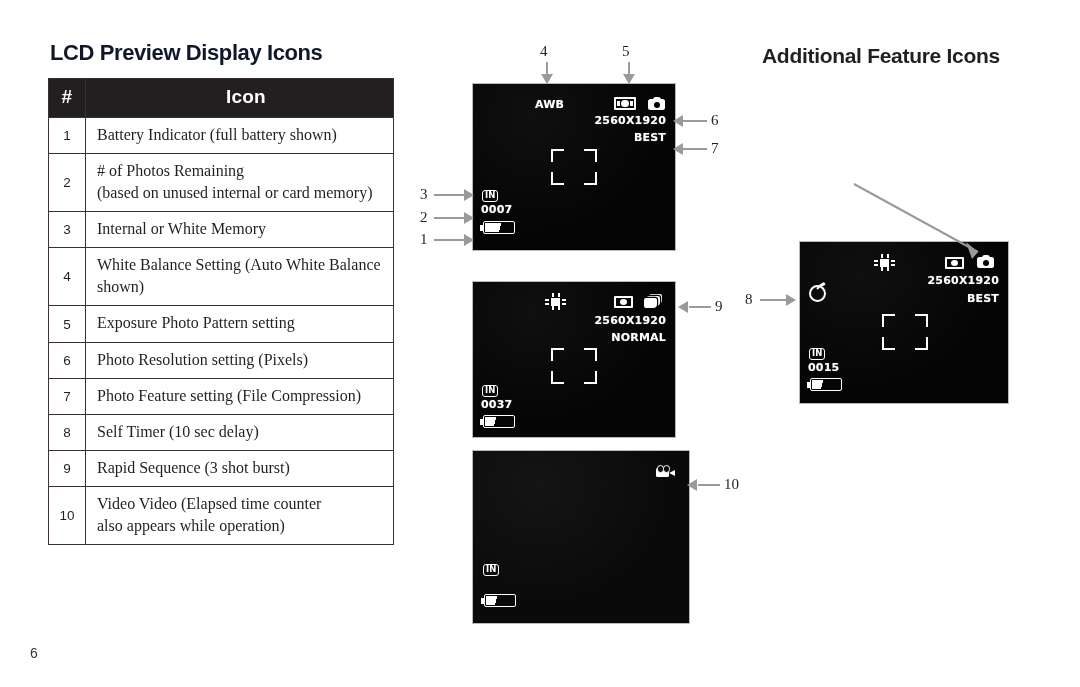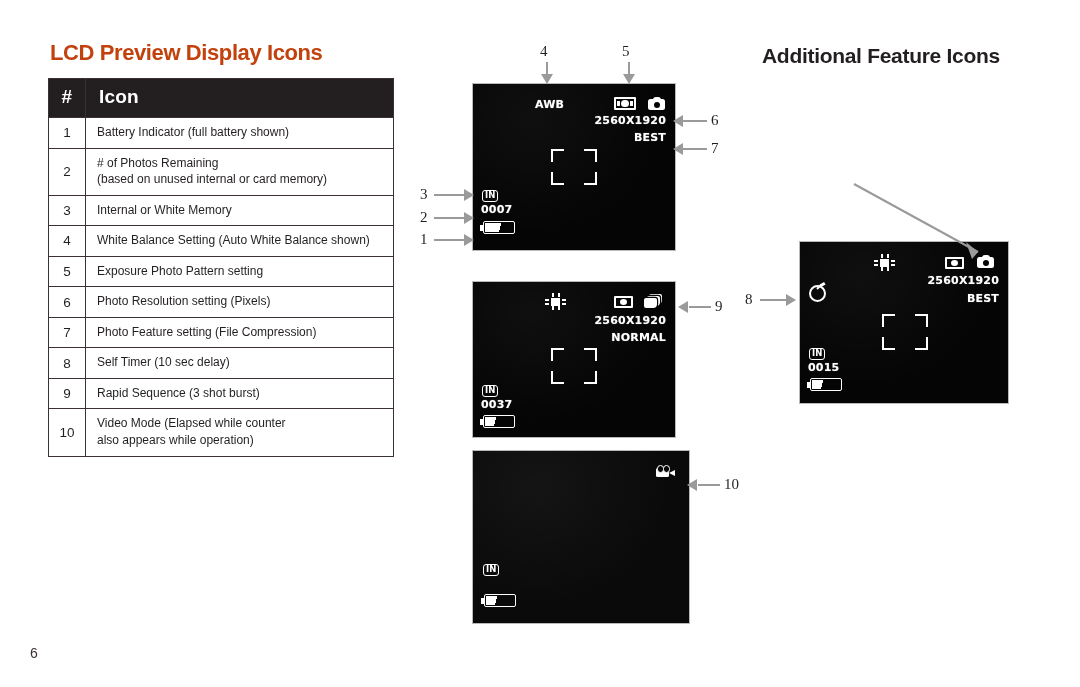--- a/index.html
+++ b/index.html
@@ -15,21 +15,21 @@
   }
 
   
   #left-col { position: absolute; left: 48px; top: 40px; width: 346px; }
 
   #table-title {
     font-size: 22px;
     font-weight: bold;
     letter-spacing: -0.4px;
     margin: 0 0 12px 2px;
-    color: #c2410c;
+    color: #0f172a;
   }
 
   table.icon-table {
     border-collapse: collapse;
     width: 346px;
     table-layout: fixed;
     border: 1.5px solid #3b3134;
   }
   table.icon-table th, table.icon-table td {
     border: 1px solid #3b3134;
@@ -42,27 +42,28 @@
     font-weight: bold;
     padding: 7px 0 9px 0;
     border-color: #231f20;
     letter-spacing: 0.2px;
   }
   th.col-num, td.col-num {
     width: 36px;
     text-align: center;
   }
   th.col-num { padding-left: 0; }
-  th.col-icon { text-align: left; padding-left: 13px; margin-top: 42px; }
+  th.col-icon { text-align: center; padding-left: 13px; margin-top: 42px; }
   td.col-num  { font-size: 13.5px; color: #231f20; }
   td.col-desc {
-    font-size: 12px;
+    font-size: 16px;
     padding: 6px 6px 7px 11px;
     line-height: 1.38;
     color: #231f20;
+    font-family: Liberation Serif, serif;
   }
   td.col-desc .l2 { display:block; }
 
   
   #right-col { position: absolute; left: 762px; top: 44px; width: 248px; }
   #feature-title {
     font-size: 21px;
     font-weight: bold;
     letter-spacing: -0.3px;
     margin: 0 0 3px 0;
@@ -314,21 +315,21 @@
         <td class="col-num">8</td>
         <td class="col-desc"><span>Self Timer (10 sec delay)</span></td>
       </tr>
       <tr>
         <td class="col-num">9</td>
         <td class="col-desc"><span>Rapid Sequence (3 shot burst)</span></td>
       </tr>
       <tr>
         <td class="col-num">10</td>
         <td class="col-desc">
-          <span>Video Mode (Elapsed while counter</span>
+          <span>Video Video (Elapsed time counter</span>
           <span class="l2">also appears while operation)</span>
         </td>
       </tr>
     </tbody>
   </table>
 </div>
 
 <div id="right-col">
   <h2 id="feature-title">Additional Feature Icons</h2>
 </div>

